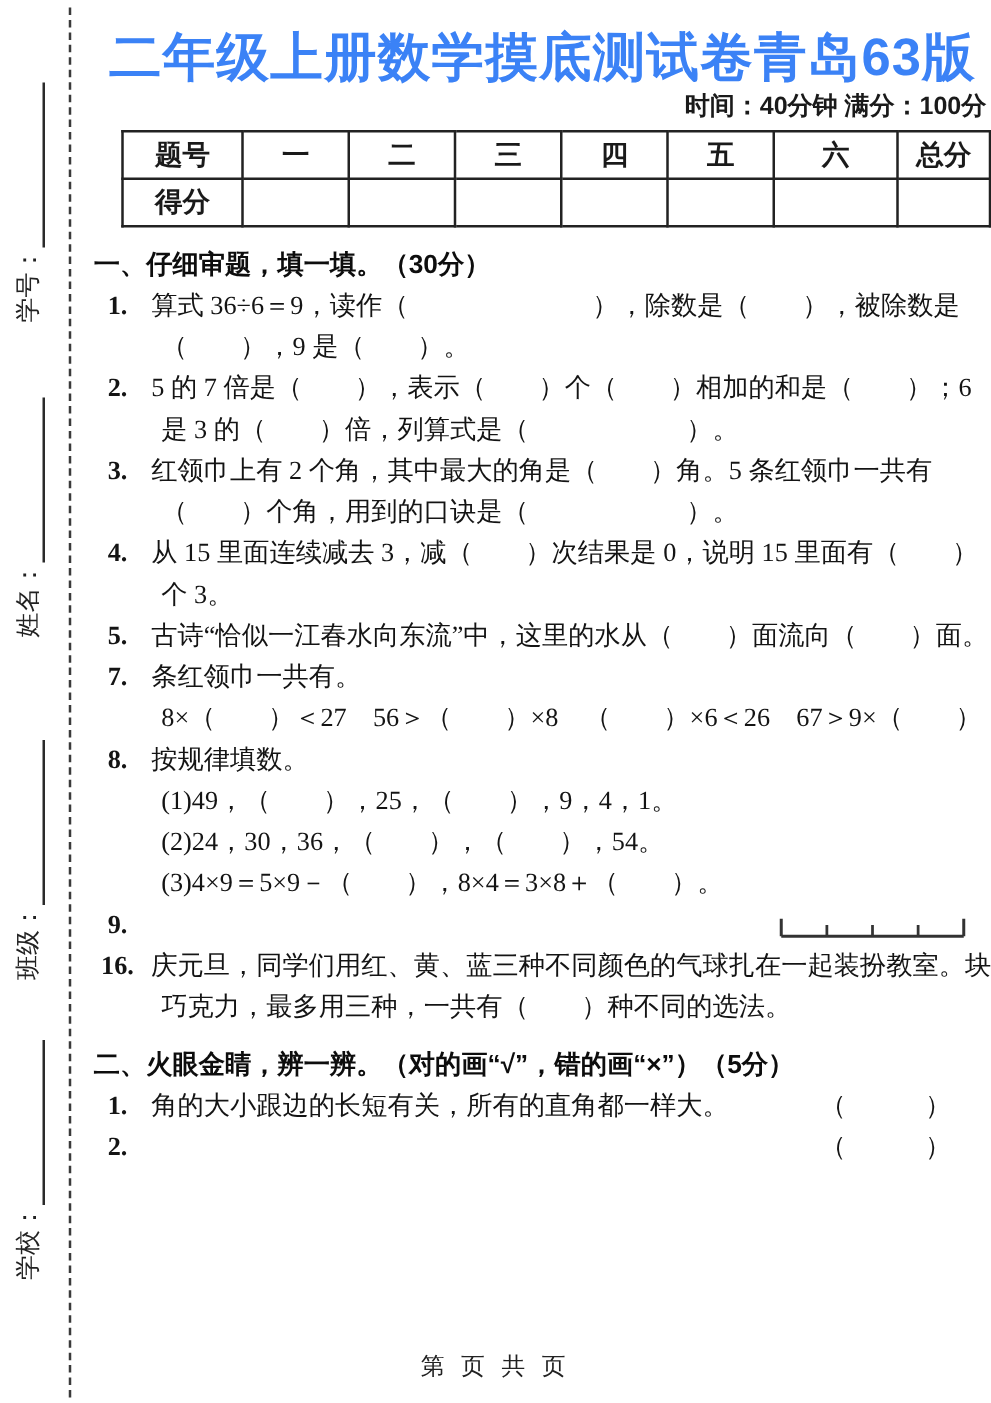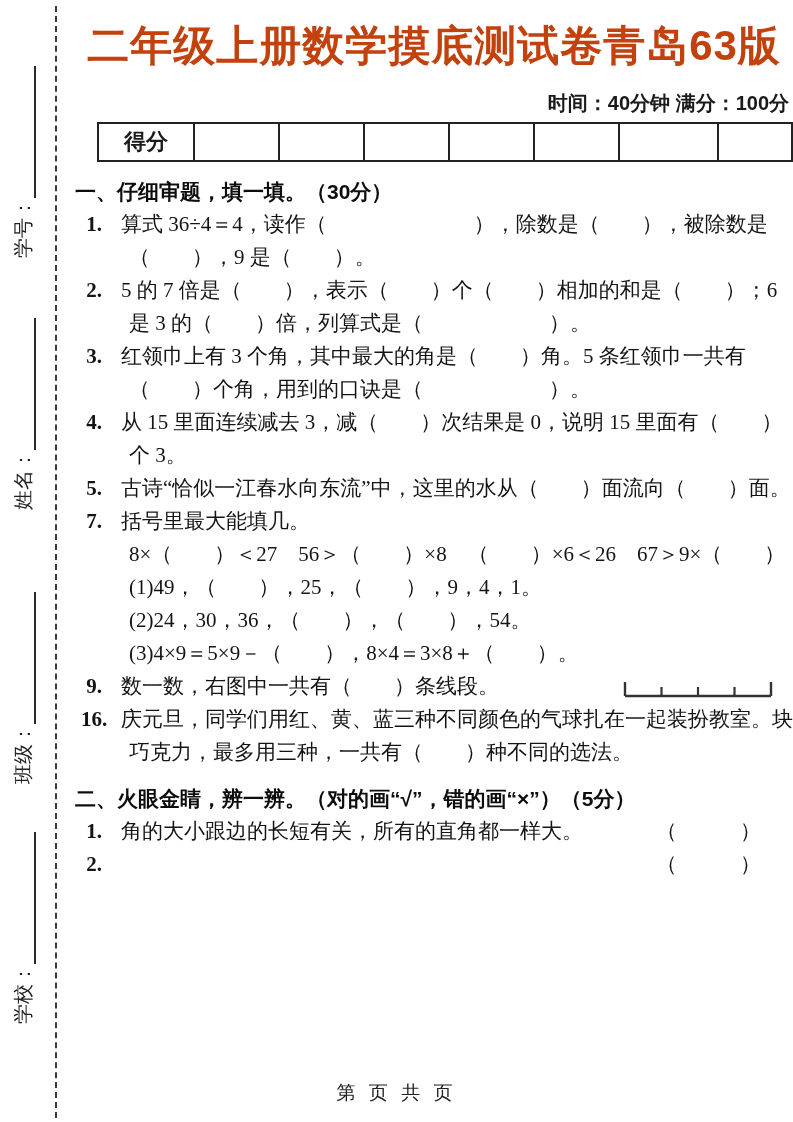--- a/index.html
+++ b/index.html
@@ -45,33 +45,32 @@
     width: 718px;
   }
   .title {
     margin-top: 20px;
     text-align: center;
     font-family: "Liberation Sans", sans-serif;
     font-weight: 700;
     font-size: 42px;
     line-height: 52px;
     letter-spacing: 1px;
-    color: #c2410c;
+    color: #3b82f6;
   }
   .subtitle {
     margin-top: 26px;
     text-align: center;
     font-family: "Liberation Sans", sans-serif;
     font-weight: 700;
     font-size: 33px;
     line-height: 42px;
     color: #0d0d0d;
   }
   .meta {
-    margin-top: 18px;
     padding-right: 4px;
     text-align: right;
     font-family: "Liberation Sans", sans-serif;
     font-weight: 600;
     font-size: 20px;
     line-height: 26px;
   }
 
   
   table.score {
@@ -161,61 +160,73 @@
       <col style="width:96px">
         <col style="width:85px">
         <col style="width:85px">
         <col style="width:85px">
       <col style="width:85px">
         <col style="width:85px">
         <col style="width:99px">
         <col style="width:74px">
     </colgroup>
     <tbody>
+        <tr>
+      <td>题号</td>
+      <td>一</td>
+      <td>二</td>
+      <td>三</td>
+      <td>四</td>
+      <td>五</td>
+      <td>六</td>
+      <td>总分</td>
+    </tr>
     <tr>
       <td>得分</td>
       <td></td>
       <td></td>
       <td></td>
       <td></td>
       <td></td>
       <td></td>
       <td></td>
     </tr>
   </tbody>
     </table>
 
   <div class="sec-heading">一、仔细审题，填一填。（30分）</div>
 
   <div class="q">
-    <span class="qnum">1.</span><span>算式 36÷4＝4，读作（　　　　　　　），除数是（　　），被除数是（　　），9 是（　　）。</span>
+    <span class="qnum">1.</span><span>算式 36÷6＝9，读作（　　　　　　　），除数是（　　），被除数是（　　），9 是（　　）。</span>
   </div>
   <div class="q">
     <span class="qnum">2.</span><span>5 的 7 倍是（　　），表示（　　）个（　　）相加的和是（　　）；6 是 3 的（　　）倍，列算式是（　　　　　　）。</span>
   </div>
   <div class="q">
-    <span class="qnum">3.</span><span>红领巾上有 3 个角，其中最大的角是（　　）角。5 条红领巾一共有（　　）个角，用到的口诀是（　　　　　　）。</span>
+    <span class="qnum">3.</span><span>红领巾上有 2 个角，其中最大的角是（　　）角。5 条红领巾一共有（　　）个角，用到的口诀是（　　　　　　）。</span>
   </div>
   <div class="q">
     <span class="qnum">4.</span><span>从 15 里面连续减去 3，减（　　）次结果是 0，说明 15 里面有（　　）个 3。</span>
   </div>
   <div class="q">
     <span class="qnum">5.</span><span>古诗“恰似一江春水向东流”中，这里的水从（　　）面流向（　　）面。</span>
   </div>
   <div class="q">
-    <span class="qnum">7.</span><span>括号里最大能填几。</span>
+    <span class="qnum">7.</span><span>条红领巾一共有。</span>
   </div>
   <div class="subline">8×（　　）＜27　56＞（　　）×8　（　　）×6＜26　67＞9×（　　）</div>
+  <div class="q">
+    <span class="qnum">8.</span><span>按规律填数。</span>
+  </div>
   <div class="subline">(1)49，（　　），25，（　　），9，4，1。</div>
   <div class="subline">(2)24，30，36，（　　），（　　），54。</div>
   <div class="subline">(3)4×9＝5×9－（　　），8×4＝3×8＋（　　）。</div>
 
   <div class="q q-flex">
     <span class="qnum">9.</span>
-      <span class="qtext">数一数，右图中一共有（　　）条线段。</span>
     <span class="figure-wrap">
       <svg width="150" height="26" viewBox="0 0 150 26">
         <path d="M2 22 H148" stroke="#333" stroke-width="2.4" fill="none"></path>
         <path d="M2 8 V22" stroke="#333" stroke-width="2.4" fill="none"></path>
         <path d="M38.5 13 V22" stroke="#333" stroke-width="2.2" fill="none"></path>
         <path d="M75 13 V22" stroke="#333" stroke-width="2.2" fill="none"></path>
         <path d="M111.5 13 V22" stroke="#333" stroke-width="2.2" fill="none"></path>
         <path d="M148 8 V22" stroke="#333" stroke-width="2.4" fill="none"></path>
       </svg>
     </span>

